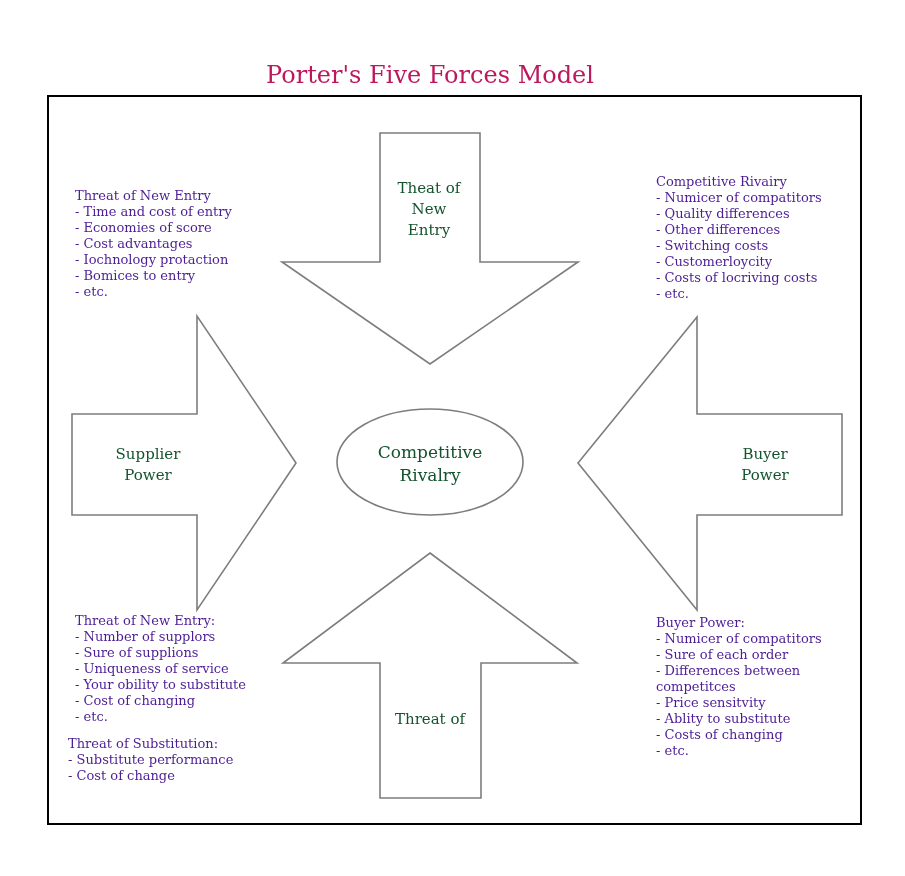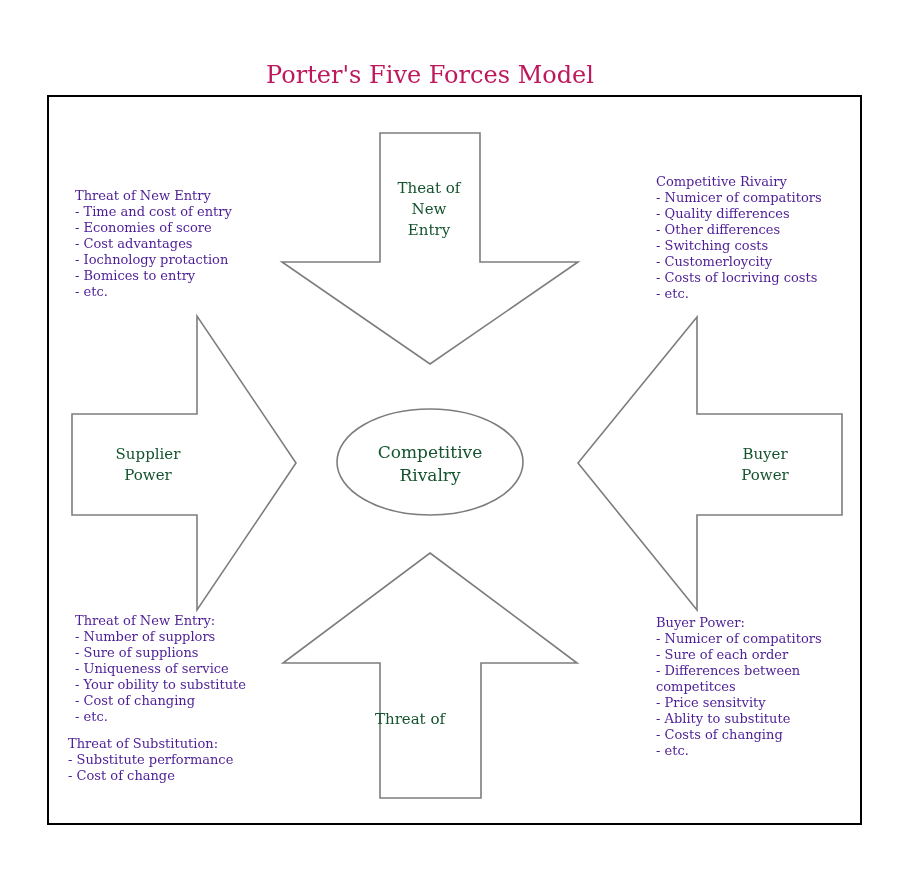--- a/index.html
+++ b/index.html
@@ -88,21 +88,21 @@
   <div class="shape-label" style="left:73px; top:444px; width:150px;">
     <span>Supplier</span>
     <span>Power</span>
   </div>
 
   <div class="shape-label" style="left:690px; top:444px; width:150px;">
     <span>Buyer</span>
     <span>Power</span>
   </div>
 
-  <div class="shape-label" style="left:310px; top:709px; width:200px;">
+  <div class="shape-label" style="left:330px; top:709px; width:200px;">
     <span>Threat of</span>
   </div>
 
   <div class="shape-label ellipse-label" style="left:330px; top:441px; width:200px;">
     <span>Competitive</span>
     <span>Rivalry</span>
   </div>
 
   <div class="note" style="left:75px; top:188px;">
     <div>Threat of New Entry</div>

